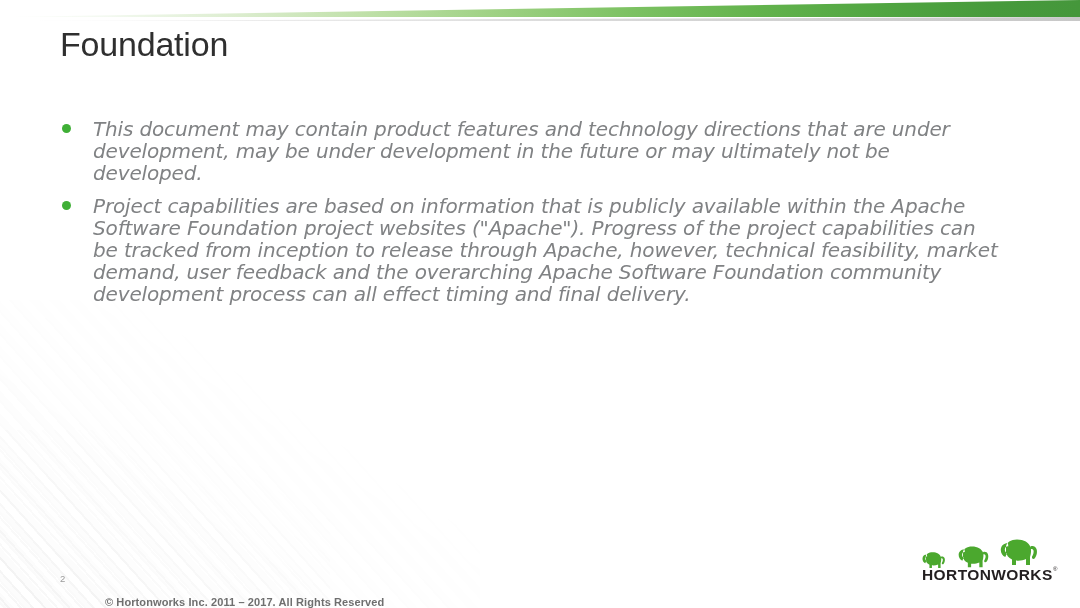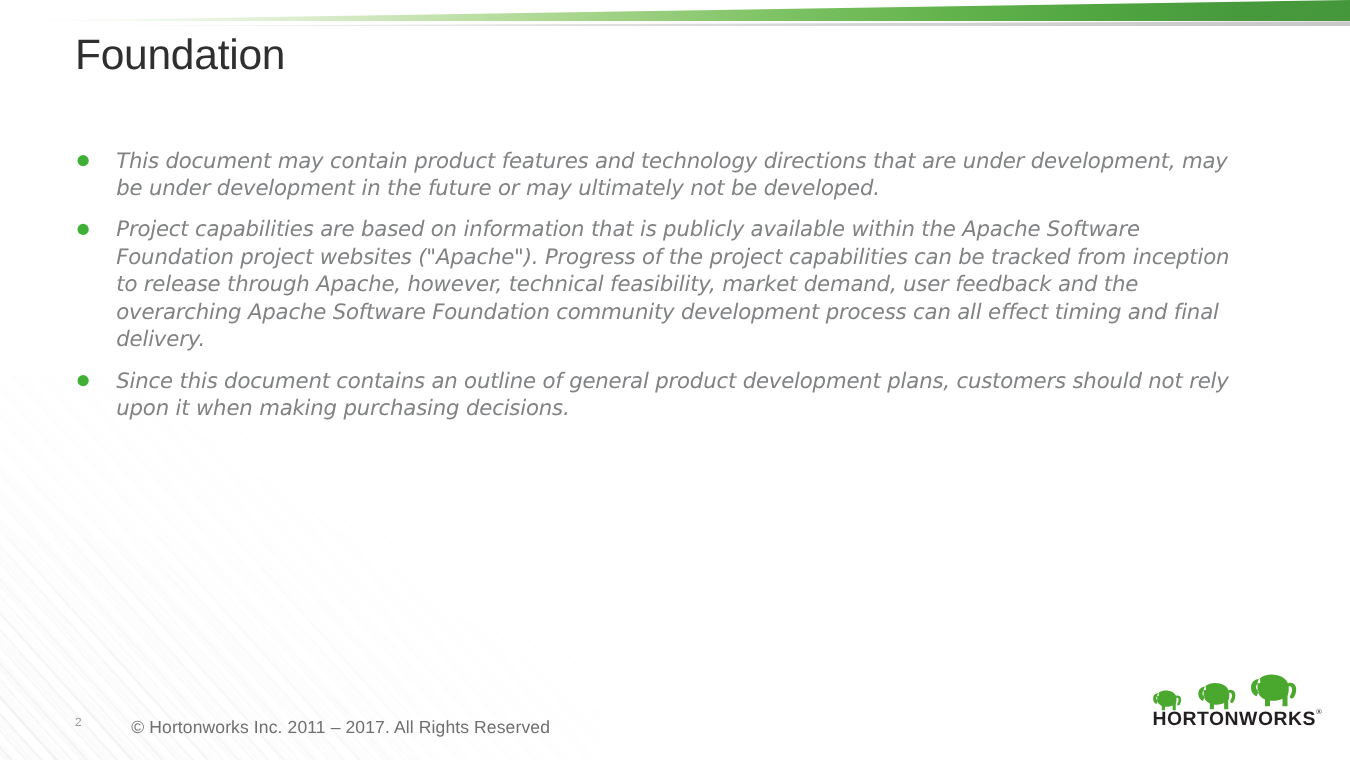--- a/index.html
+++ b/index.html
@@ -138,42 +138,43 @@
     height: 9px;
     border-radius: 50%;
     background: #3faf36;
     margin-top: 6px;
     margin-right: 22px;
   }
   .bullet-text {
     flex: 1 1 auto;
     font-family: "DejaVu Sans", sans-serif;
     font-style: italic;
-    font-size: 17px;
+    font-size: 20px;
     line-height: 22px;
     color: #808284;
     letter-spacing: -0.15px;
   }
 
   
   #page-number {
     position: absolute;
     left: 60px;
     top: 573px;
     font-size: 9.5px;
     color: #9a9a9a;
   }
   #copyright {
     position: absolute;
     left: 105px;
-    top: 573px;
-    font-size: 14px;
+    top: 596px;
+    font-size: 11px;
     color: #6f6f6f;
     letter-spacing: 0.1px;
     white-space: nowrap;
+    font-weight: bold;
   }
 
   
   #logo {
     position: absolute;
     left: 920px;
     top: 538px;
     width: 145px;
     height: 46px;
     text-decoration: underline;
@@ -202,24 +203,20 @@
       <span class="bullet-text">This document may contain product features and technology directions that are under development, may be under development in the future or may ultimately not be developed.</span>
     </div>
 
     <div class="bullet-row">
       <span class="bullet-dot"></span>
       <span class="bullet-text">Project capabilities are based on information that is publicly available within the Apache Software Foundation project websites ("Apache").  Progress of the project capabilities can be tracked from inception to release through Apache, however, technical feasibility, market demand, user feedback and the overarching Apache Software Foundation community development process can all effect timing and final delivery.</span>
     </div>
 
 
 
-    <div class="bullet-row">
-      <span class="bullet-dot"></span>
-      <span class="bullet-text">Since this document contains an outline of general product development plans, customers should not rely upon it when making purchasing decisions.</span>
-    </div>
 
   </div>
 
   <div id="page-number">2</div>
   <div id="copyright">© Hortonworks Inc. 2011 – 2017. All Rights Reserved</div>
 
   <div id="logo">
     <svg width="145" height="46" viewBox="0 0 145 46" xmlns="http://www.w3.org/2000/svg">
       <g fill="#4ba82e">
 

